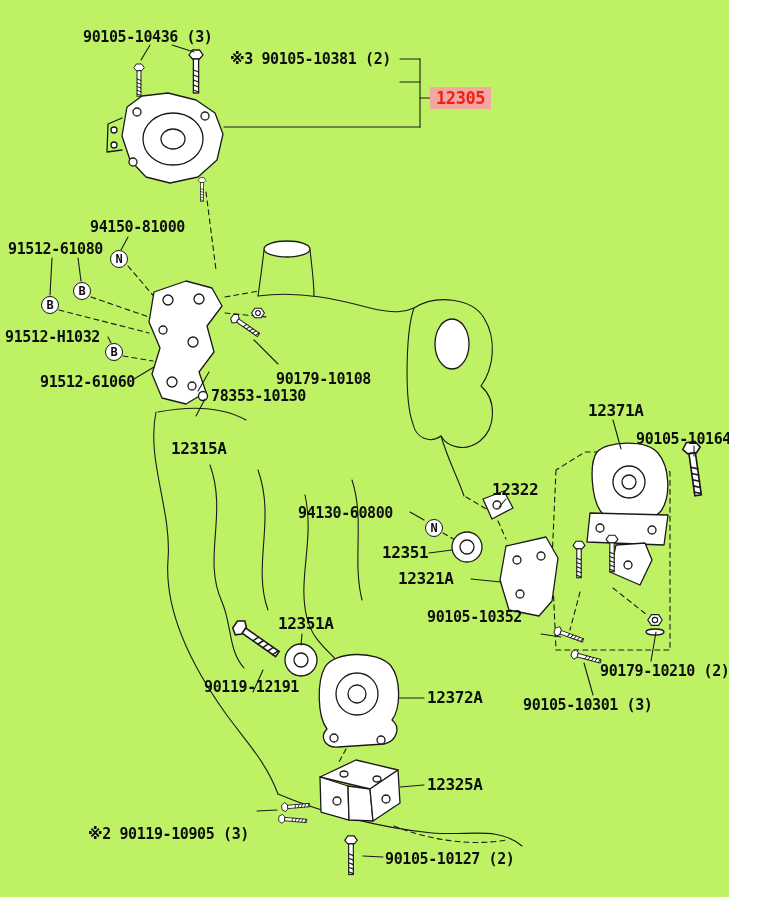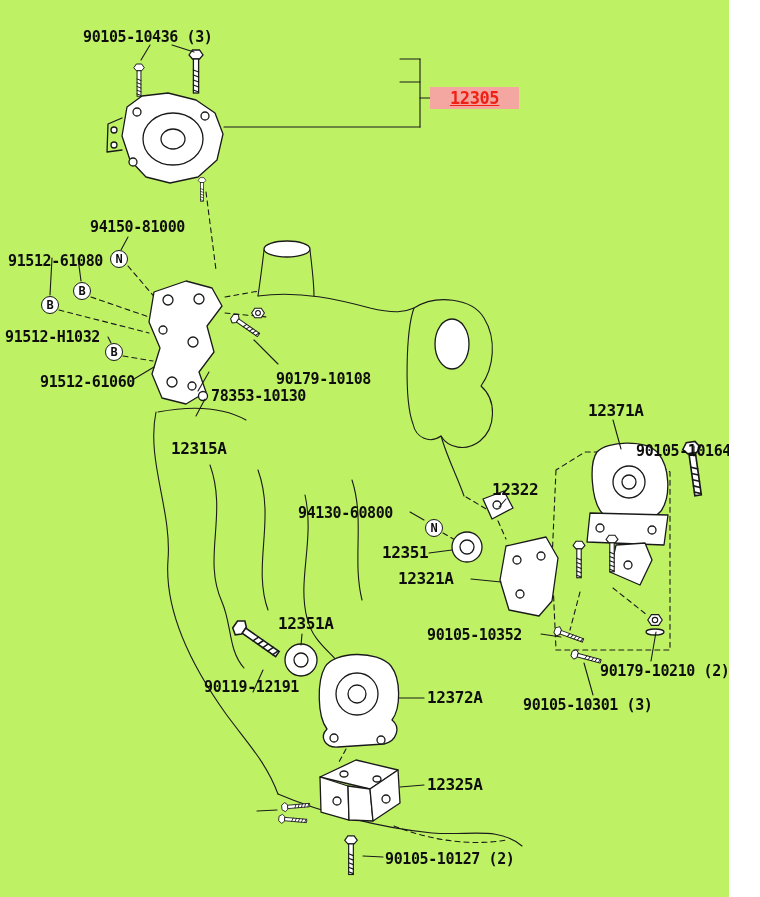--- a/index.html
+++ b/index.html
@@ -30,22 +30,21 @@
   #diagram .thin{stroke-width:1.1;}
   .lbl{
     position:absolute;
     font-weight:bold;font-size:15px;line-height:18px;
     color:#0e0e0e;white-space:nowrap;letter-spacing:-0.4px;
   }
   .lbl.big{font-size:16px;}
   .lbl.hl{
     font-size:17px;line-height:20px;
     background:var(--hl-bg);color:var(--hl-text);
-    padding:1px 20px;
-    text-decoration:underline;
+    padding:1px 6px;
   }
   .marker{
     position:absolute;width:18px;height:18px;
     border:1.6px solid var(--ink);border-radius:50%;
     background:#ffffff;color:#0e0e0e;
     display:flex;align-items:center;justify-content:center;
     font-size:12px;font-weight:bold;box-sizing:border-box;
   }
 </style>
 </head>
@@ -236,41 +235,43 @@
       <line class="lead" x1="424" y1="698" x2="399" y2="698"></line>
       <line class="lead" x1="651" y1="661" x2="656" y2="632"></line>
       <line class="lead" x1="593" y1="695" x2="584" y2="663"></line>
       <line class="lead" x1="424" y1="785" x2="400" y2="787"></line>
       <line class="lead" x1="257" y1="811" x2="277" y2="810"></line>
       <line class="lead" x1="383" y1="857" x2="363" y2="856"></line>
     </g>
   </svg>
 
   <div class="lbl" style="left:83px;top:28px">90105-10436 (3)</div>
+  <div class="lbl" style="left:230px;top:50px">※3 90105-10381 (2)</div>
   <div class="lbl hl" style="left:430px;top:87px">12305</div>
   <div class="lbl" style="left:90px;top:218px">94150-81000</div>
-  <div class="lbl" style="left:8px;top:252px">91512-61080</div>
+  <div class="lbl" style="left:8px;top:240px">91512-61080</div>
   <div class="lbl" style="left:5px;top:328px">91512-H1032</div>
   <div class="lbl" style="left:40px;top:373px">91512-61060</div>
   <div class="lbl" style="left:276px;top:370px">90179-10108</div>
   <div class="lbl" style="left:211px;top:387px">78353-10130</div>
   <div class="lbl big" style="left:171px;top:440px">12315A</div>
   <div class="lbl big" style="left:588px;top:402px">12371A</div>
-  <div class="lbl" style="left:636px;top:442px">90105-10164</div>
+  <div class="lbl" style="left:636px;top:430px">90105-10164</div>
   <div class="lbl big" style="left:492px;top:481px">12322</div>
   <div class="lbl" style="left:298px;top:504px">94130-60800</div>
   <div class="lbl big" style="left:382px;top:544px">12351</div>
   <div class="lbl big" style="left:398px;top:570px">12321A</div>
-  <div class="lbl" style="left:427px;top:626px">90105-10352</div>
+  <div class="lbl" style="left:427px;top:608px">90105-10352</div>
   <div class="lbl big" style="left:278px;top:615px">12351A</div>
   <div class="lbl" style="left:204px;top:678px">90119-12191</div>
   <div class="lbl big" style="left:427px;top:689px">12372A</div>
   <div class="lbl" style="left:600px;top:662px">90179-10210 (2)</div>
   <div class="lbl" style="left:523px;top:696px">90105-10301 (3)</div>
   <div class="lbl big" style="left:427px;top:776px">12325A</div>
+  <div class="lbl" style="left:88px;top:825px">※2 90119-10905 (3)</div>
   <div class="lbl" style="left:385px;top:850px">90105-10127 (2)</div>
 
   <div class="marker" style="left:110px;top:250px">N</div>
   <div class="marker" style="left:73px;top:282px">B</div>
   <div class="marker" style="left:41px;top:296px">B</div>
   <div class="marker" style="left:105px;top:343px">B</div>
   <div class="marker" style="left:425px;top:519px">N</div>
 
 </div>
 

